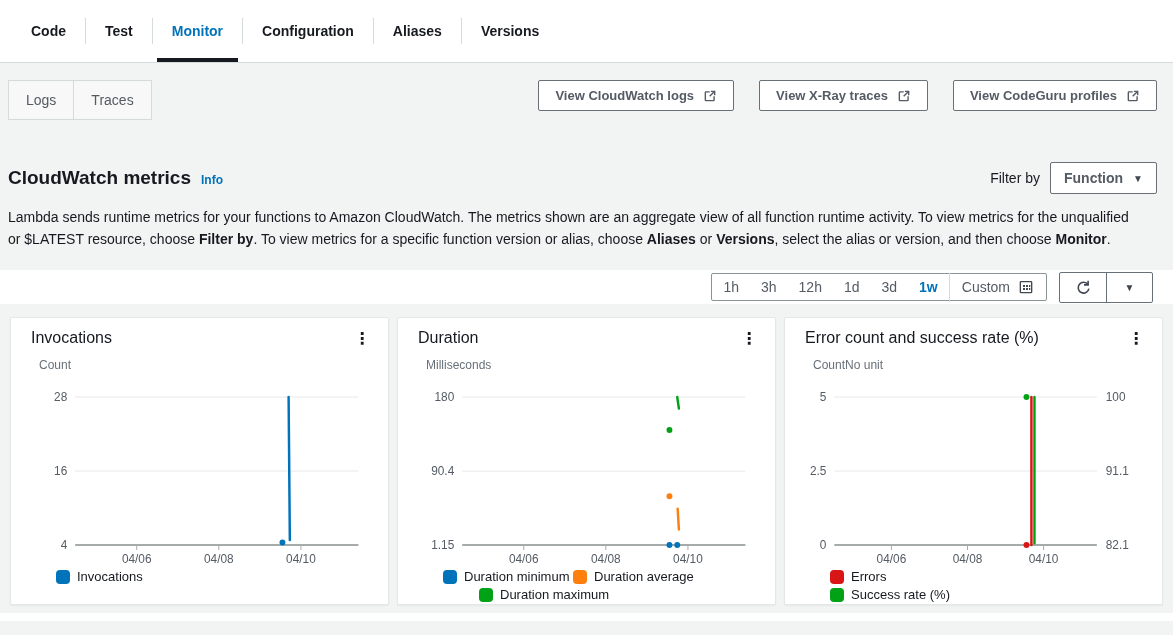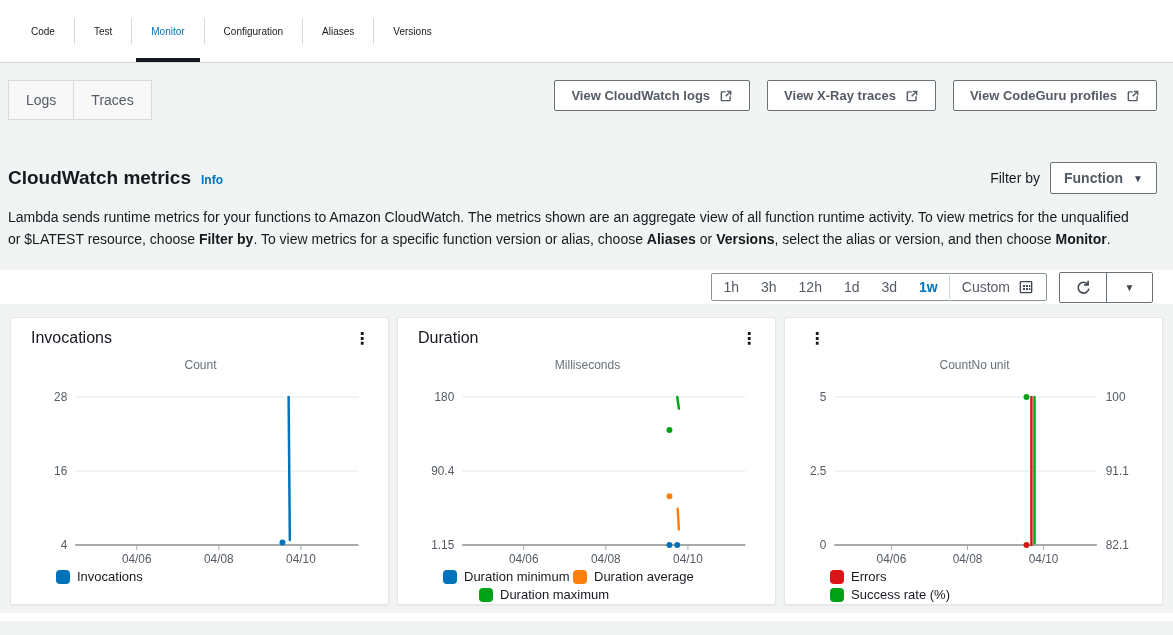--- a/index.html
+++ b/index.html
@@ -14,21 +14,21 @@
     background: #fff;
     border-bottom: 1px solid #d5dbdb;
     height: 63px;
     display: flex;
     align-items: stretch;
     padding-left: 12px;
   }
   .tab {
     display: flex; align-items: center;
     padding: 16px 15px; margin: 0 4px;
-    font-size: 10px; font-weight: 400; color: #16191f;
+    font-size: 14px; font-weight: 700; color: #16191f;
     cursor: pointer; position: relative; background: none; border: none;
     font-family: inherit;
   }
   .tab.active { color: #0073bb; }
   .tab.active::after {
     content: ""; position: absolute; left: 0; right: 0; bottom: 0;
     height: 4px; background: #16191f;
   }
   .tab-divider { width: 1px; background: #d5dbdb; margin: 18px 0; }
   
@@ -37,21 +37,21 @@
   .segmented { display: inline-flex; border: 1px solid #d5dbdb; background: #fff; }
   .seg-item {
     padding: 11px 17px; font-size: 14px; color: #545b64; background: #f8f8f8;
     border: none; border-left: 1px solid #d5dbdb; cursor: pointer; font-family: inherit;
   }
   .seg-item:first-child { border-left: none; }
   .seg-item.active {
     background: #fff; color: #16191f; font-weight: 700;
     box-shadow: inset 0 3px 0 0 #0073bb;
   }
-  .view-buttons { display: flex; gap: 17px; margin-right: 8px; }
+  .view-buttons { display: flex; gap: 25px; margin-right: 8px; }
   .aws-btn {
     height: 31px; padding: 0 16px; background: #fff;
     border: 1px solid #687078; border-radius: 2px;
     font-size: 13px; font-weight: 700; color: #545b64;
     display: inline-flex; align-items: center; gap: 9px; cursor: pointer;
     font-family: inherit;
   }
   .aws-btn svg { display: block; }
   
   .heading-row { margin-top: 42px; display: flex; justify-content: space-between; align-items: center; }
@@ -105,21 +105,21 @@
     box-shadow: 0 1px 2px rgba(0,0,0,.05);
     overflow: hidden;
   }
   .card-head { display: flex; justify-content: space-between; align-items: flex-start; padding: 11px 14px 0 20px; }
   .card-title { font-size: 16px; font-weight: 400; color: #16191f; }
   .kebab {
     background: none; border: none; cursor: pointer;
     font-size: 16px; font-weight: 700; color: #16191f; line-height: 16px; padding: 2px 4px;
     font-family: inherit;
   }
-  .unit-row { display: flex; justify-content: center; padding: 9px 26px 2px 28px; font-size: 12px; color: #687078; }
+  .unit-row { display: flex; justify-content: flex-start; padding: 9px 26px 2px 28px; font-size: 12px; color: #687078; }
   .plot { display: block; width: 100%; height: 192px; }
   .legend { display: flex; flex-wrap: wrap; align-items: center; padding: 3px 12px 0 45px; row-gap: 3px; }
   .legend-item { display: inline-flex; align-items: center; gap: 7px; font-size: 13px; color: #16191f; cursor: pointer; }
   .legend-marker { width: 14px; height: 14px; border-radius: 4px; flex: 0 0 auto; }
   
   .bottom-strip { margin: 8px -8px 0; height: 8px; background: #fff; }
   svg text { font-family: "Liberation Sans", "DejaVu Sans", sans-serif; }
 </style>
 </head>
 <body>
@@ -299,20 +299,21 @@
           </span>
           <span class="legend-item" style="min-width: 130px; padding-left: 36px;">
             <span class="legend-marker" style="background: rgb(2, 162, 23);"></span>
             <span>Duration maximum</span>
           </span>
         </div>
     </div>
 
     <div class="card">
       <div class="card-head">
+        <h2 class="card-title">Error count and success rate (%)</h2>
         <button class="kebab">⋮</button>
       </div>
       <div class="unit-row">
         <span>Count</span>
         <span>No unit</span>
       </div>
       <svg class="plot" viewBox="0 0 382 192" preserveAspectRatio="none">
           <line x1="50" y1="171" x2="316" y2="171" stroke="#a5abab" stroke-width="2"></line>
           <text x="42" y="175" text-anchor="end" font-size="12" fill="#545b64">0</text>
           <line x1="50" y1="97" x2="316" y2="97" stroke="#e8e8e8" stroke-width="1"></line>

